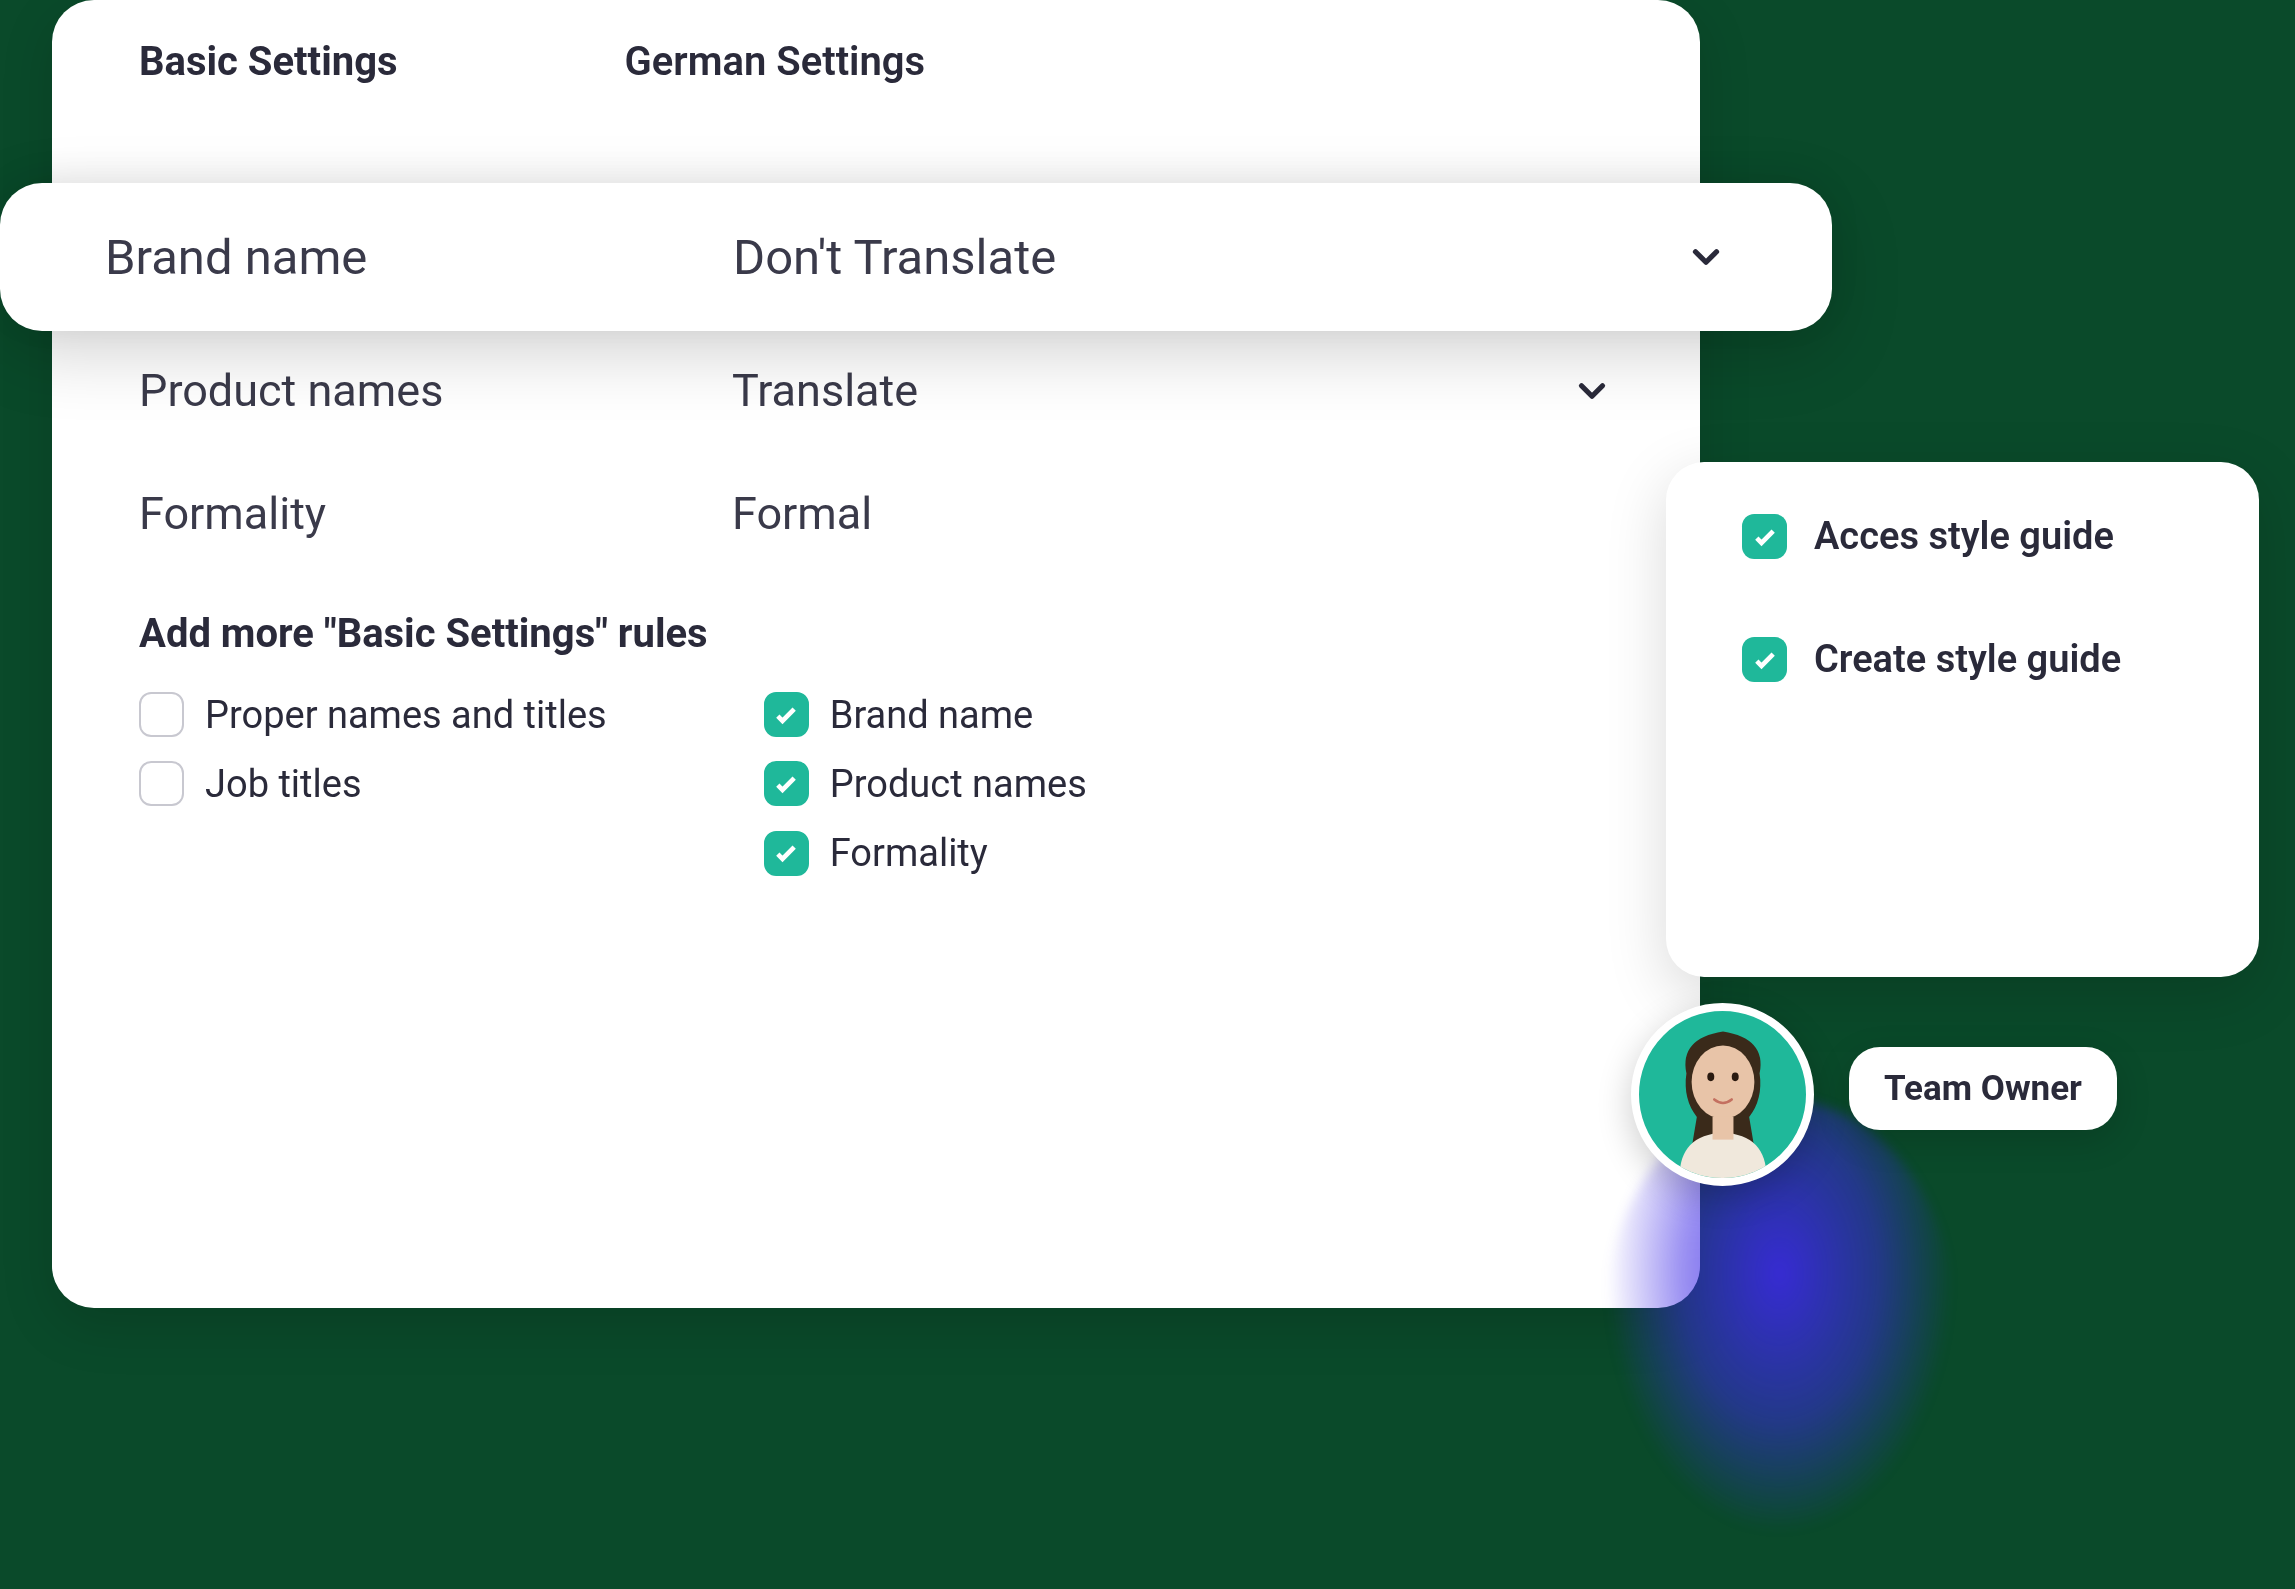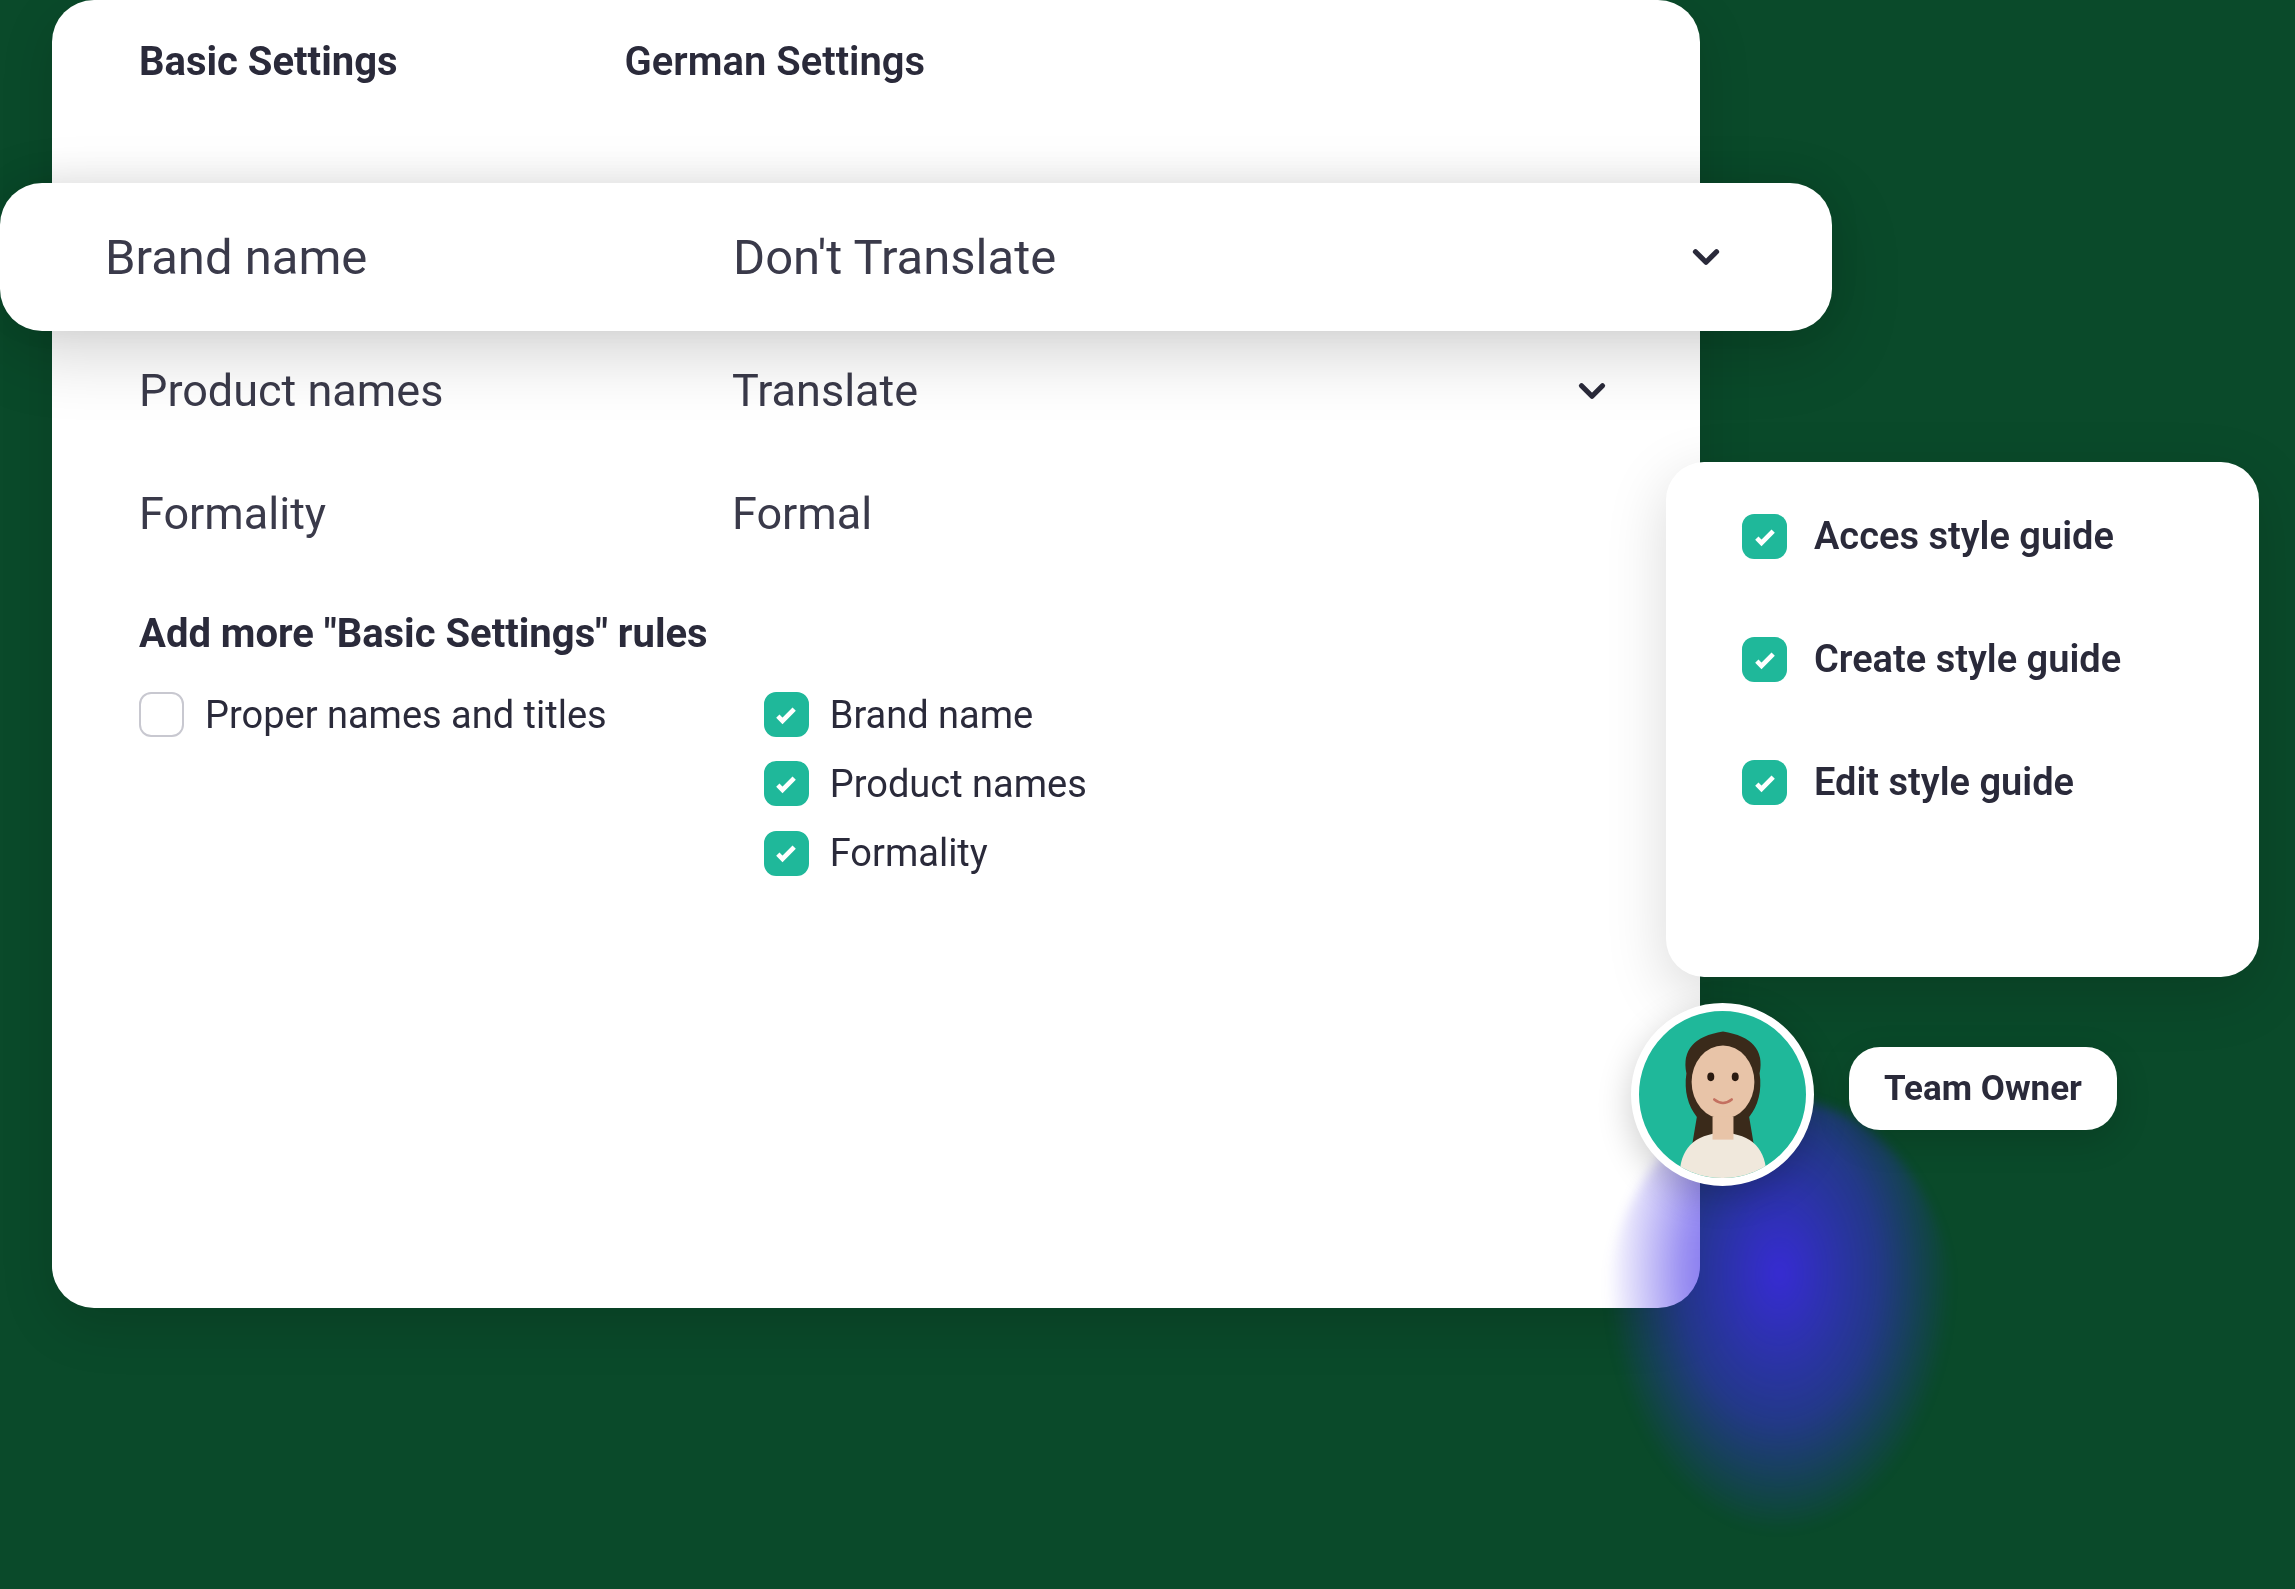--- a/index.html
+++ b/index.html
@@ -243,20 +243,24 @@
     </div>
 
     <div class="section-title">Add more "Basic Settings" rules</div>
 
     <div class="rules-grid">
       <div class="rules-col">
         <div class="rule-item">
           <div class="checkbox"></div>
           <div class="rule-label">Proper names and titles</div>
         </div>
+        <div class="rule-item">
+          <div class="checkbox"></div>
+          <div class="rule-label">Job titles</div>
+        </div>
       </div>
       <div class="rules-col">
         <div class="rule-item">
           <div class="checkbox checked">
             <svg viewBox="0 0 24 24">
                 <path d="M5 13l4 4 10-10"></path>
               </svg>
           </div>
           <div class="rule-label">Brand name</div>
         </div>
@@ -300,28 +304,20 @@
     </div>
     <div class="perm-label">Acces style guide</div>
   </div>
   <div class="perm-item">
     <div class="perm-check">
       <svg viewBox="0 0 24 24">
           <path d="M5 13l4 4 10-10"></path>
         </svg>
     </div>
     <div class="perm-label">Create style guide</div>
-  </div>
-  <div class="perm-item">
-    <div class="perm-check">
-      <svg viewBox="0 0 24 24">
-          <path d="M5 13l4 4 10-10"></path>
-        </svg>
-    </div>
-    <div class="perm-label">Edit style guide</div>
   </div>
 </div>
 
 <div class="blur-blob"></div>
 
 <div class="avatar-wrap">
   <div class="avatar">
     <svg class="avatar-figure" viewBox="0 0 160 180">
       <ellipse cx="80" cy="64" rx="42" ry="50" fill="#e8c4a8"></ellipse>
       <path d="M38 60 Q30 20 80 12 Q130 20 122 60 Q126 90 110 110 L115 140 Q80 125 45 140 L50 110 Q34 90 38 60 Z" fill="#3a2a1a"></path>

